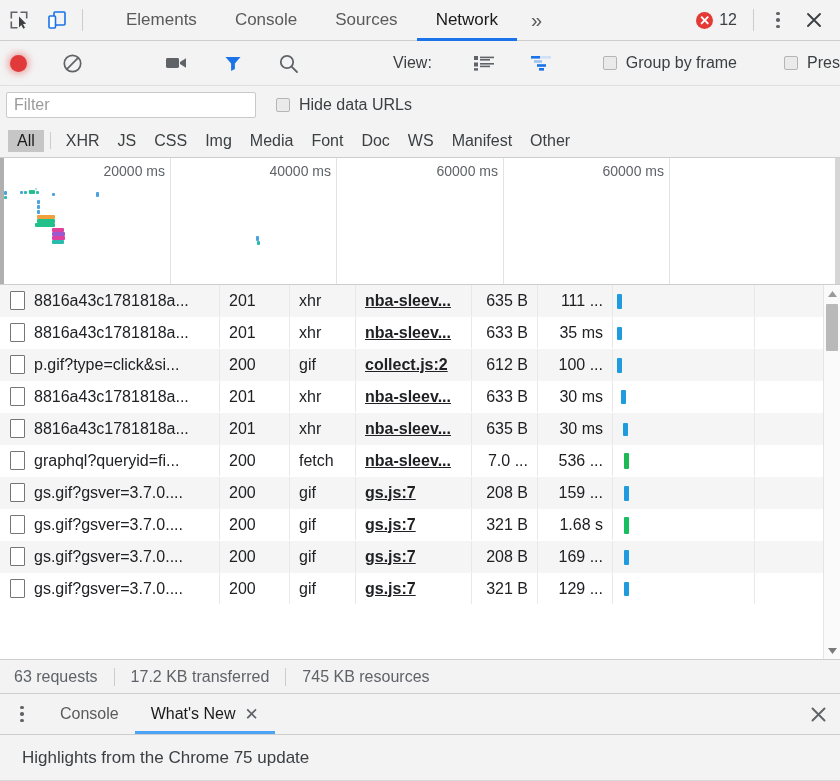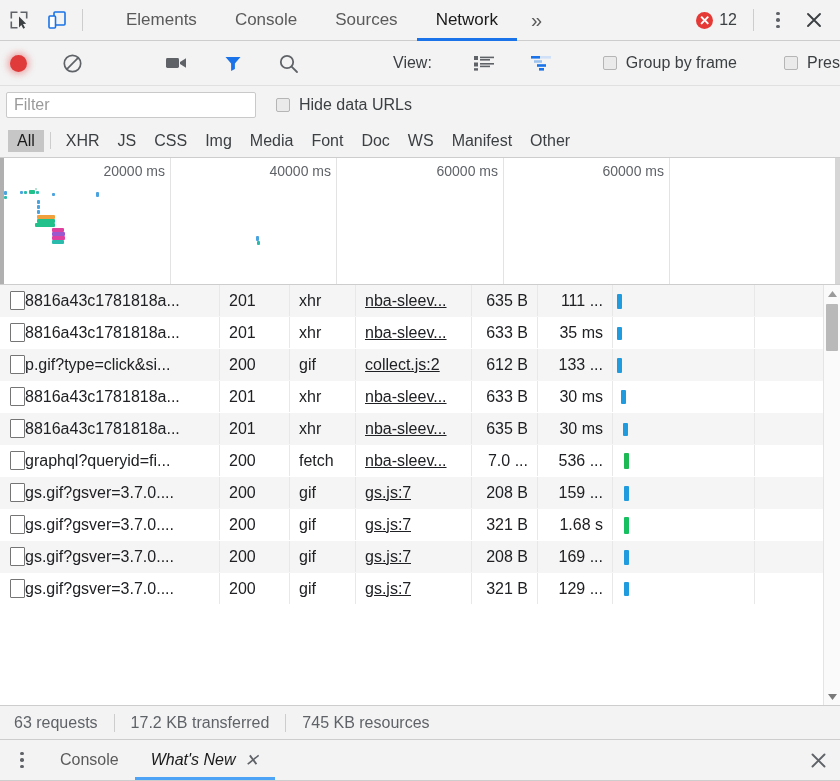--- a/index.html
+++ b/index.html
@@ -204,24 +204,24 @@
     font-size: 16px; color: #202124;
     border-bottom: 1px solid transparent;
   }
   .trow.odd { background: #f5f5f5; }
   .td {
     display: flex; align-items: center;
     padding: 0 9px;
     border-right: 1px solid #e8e8e8;
     overflow: hidden; white-space: nowrap;
   }
-  .td.c-name { width: 220px; flex: 0 0 220px; padding-left: 10px; }
+  .td.c-name { width: 220px; flex: 0 0 220px; gap: 9px; padding-left: 10px; }
   .td.c-status { width: 70px; flex: 0 0 70px; }
   .td.c-type { width: 66px; flex: 0 0 66px; }
-  .td.c-initiator { width: 116px; flex: 0 0 116px; }
+  .td.c-initiator { width: 116px; flex: 0 0 116px; font-weight: bold; }
   .td.c-size { width: 66px; flex: 0 0 66px; justify-content: flex-end; }
   .td.c-time { width: 75px; flex: 0 0 75px; justify-content: flex-end; }
   .td.c-wf { flex: 1 1 auto; border-right: none; position: relative; padding: 0; }
   .doc-ico {
     width: 15px; height: 19px; flex: 0 0 15px;
     border: 1px solid #757575; border-radius: 1px; background: #fff;
   }
   .initiator-link {
     color: #202124; text-decoration: underline;
     overflow: hidden; text-overflow: ellipsis; white-space: nowrap;
@@ -270,21 +270,21 @@
     display: flex; align-items: stretch;
     border-bottom: 1px solid #cdcdcd;
     position: relative;
   }
   .drawer-kebab { width: 44px; display: flex; align-items: center; justify-content: center; cursor: pointer; }
   .dtab {
     display: flex; align-items: center; gap: 9px;
     padding: 0 16px; font-size: 16px; color: #5a5a5a;
     cursor: pointer; position: relative; white-space: nowrap;
   }
-  .dtab.active { color: #1a1a1a; font-style: italic; }
+  .dtab.active { color: #1a1a1a; }
   .dtab.active::after {
     content: ""; position: absolute; left: 0; right: 0; bottom: 0;
     height: 3px; background: #4da3f5;
   }
   .dtab-close { font-size: 17px; color: #5f6368; line-height: 1; }
   .drawer-close {
     margin-left: auto; width: 44px;
     display: flex; align-items: center; justify-content: center; cursor: pointer;
   }
   .drawer-body {
@@ -520,21 +520,21 @@
           <div class="td c-name">
             <span class="doc-ico"></span>
             <span class="name-text">p.gif?type=click&amp;si...</span>
           </div>
           <div class="td c-status">200</div>
           <div class="td c-type">gif</div>
           <div class="td c-initiator">
             <span class="initiator-link">collect.js:2</span>
           </div>
           <div class="td c-size">612 B</div>
-          <div class="td c-time">133 ...</div>
+          <div class="td c-time">100 ...</div>
           <div class="td c-wf">
             <div class="wf-divider" style="left: 141px;"></div>
             <div class="wf-bar" style="left: 4px; height: 15px; top: 9px; background: rgb(31, 155, 222);"></div>
           </div>
         </div>
         <div class="trow">
           <div class="td c-name">
             <span class="doc-ico"></span>
             <span class="name-text">8816a43c1781818a...</span>
           </div>
@@ -691,15 +691,18 @@
       <div class="dtab active">
         <span>What's New</span>
         <span class="dtab-close">✕</span>
       </div>
       <div class="drawer-close">
         <svg width="19" height="19" viewBox="0 0 19 19">
           <path d="M3.5 3.5 L15.5 15.5 M15.5 3.5 L3.5 15.5" stroke="#5f6368" stroke-width="1.9" stroke-linecap="round"></path>
         </svg>
       </div>
     </div>
+    <div class="drawer-body">
+      <span>Highlights from the Chrome 75 update</span>
+    </div>
   </div>
 
 </div>
 
 </body></html>

